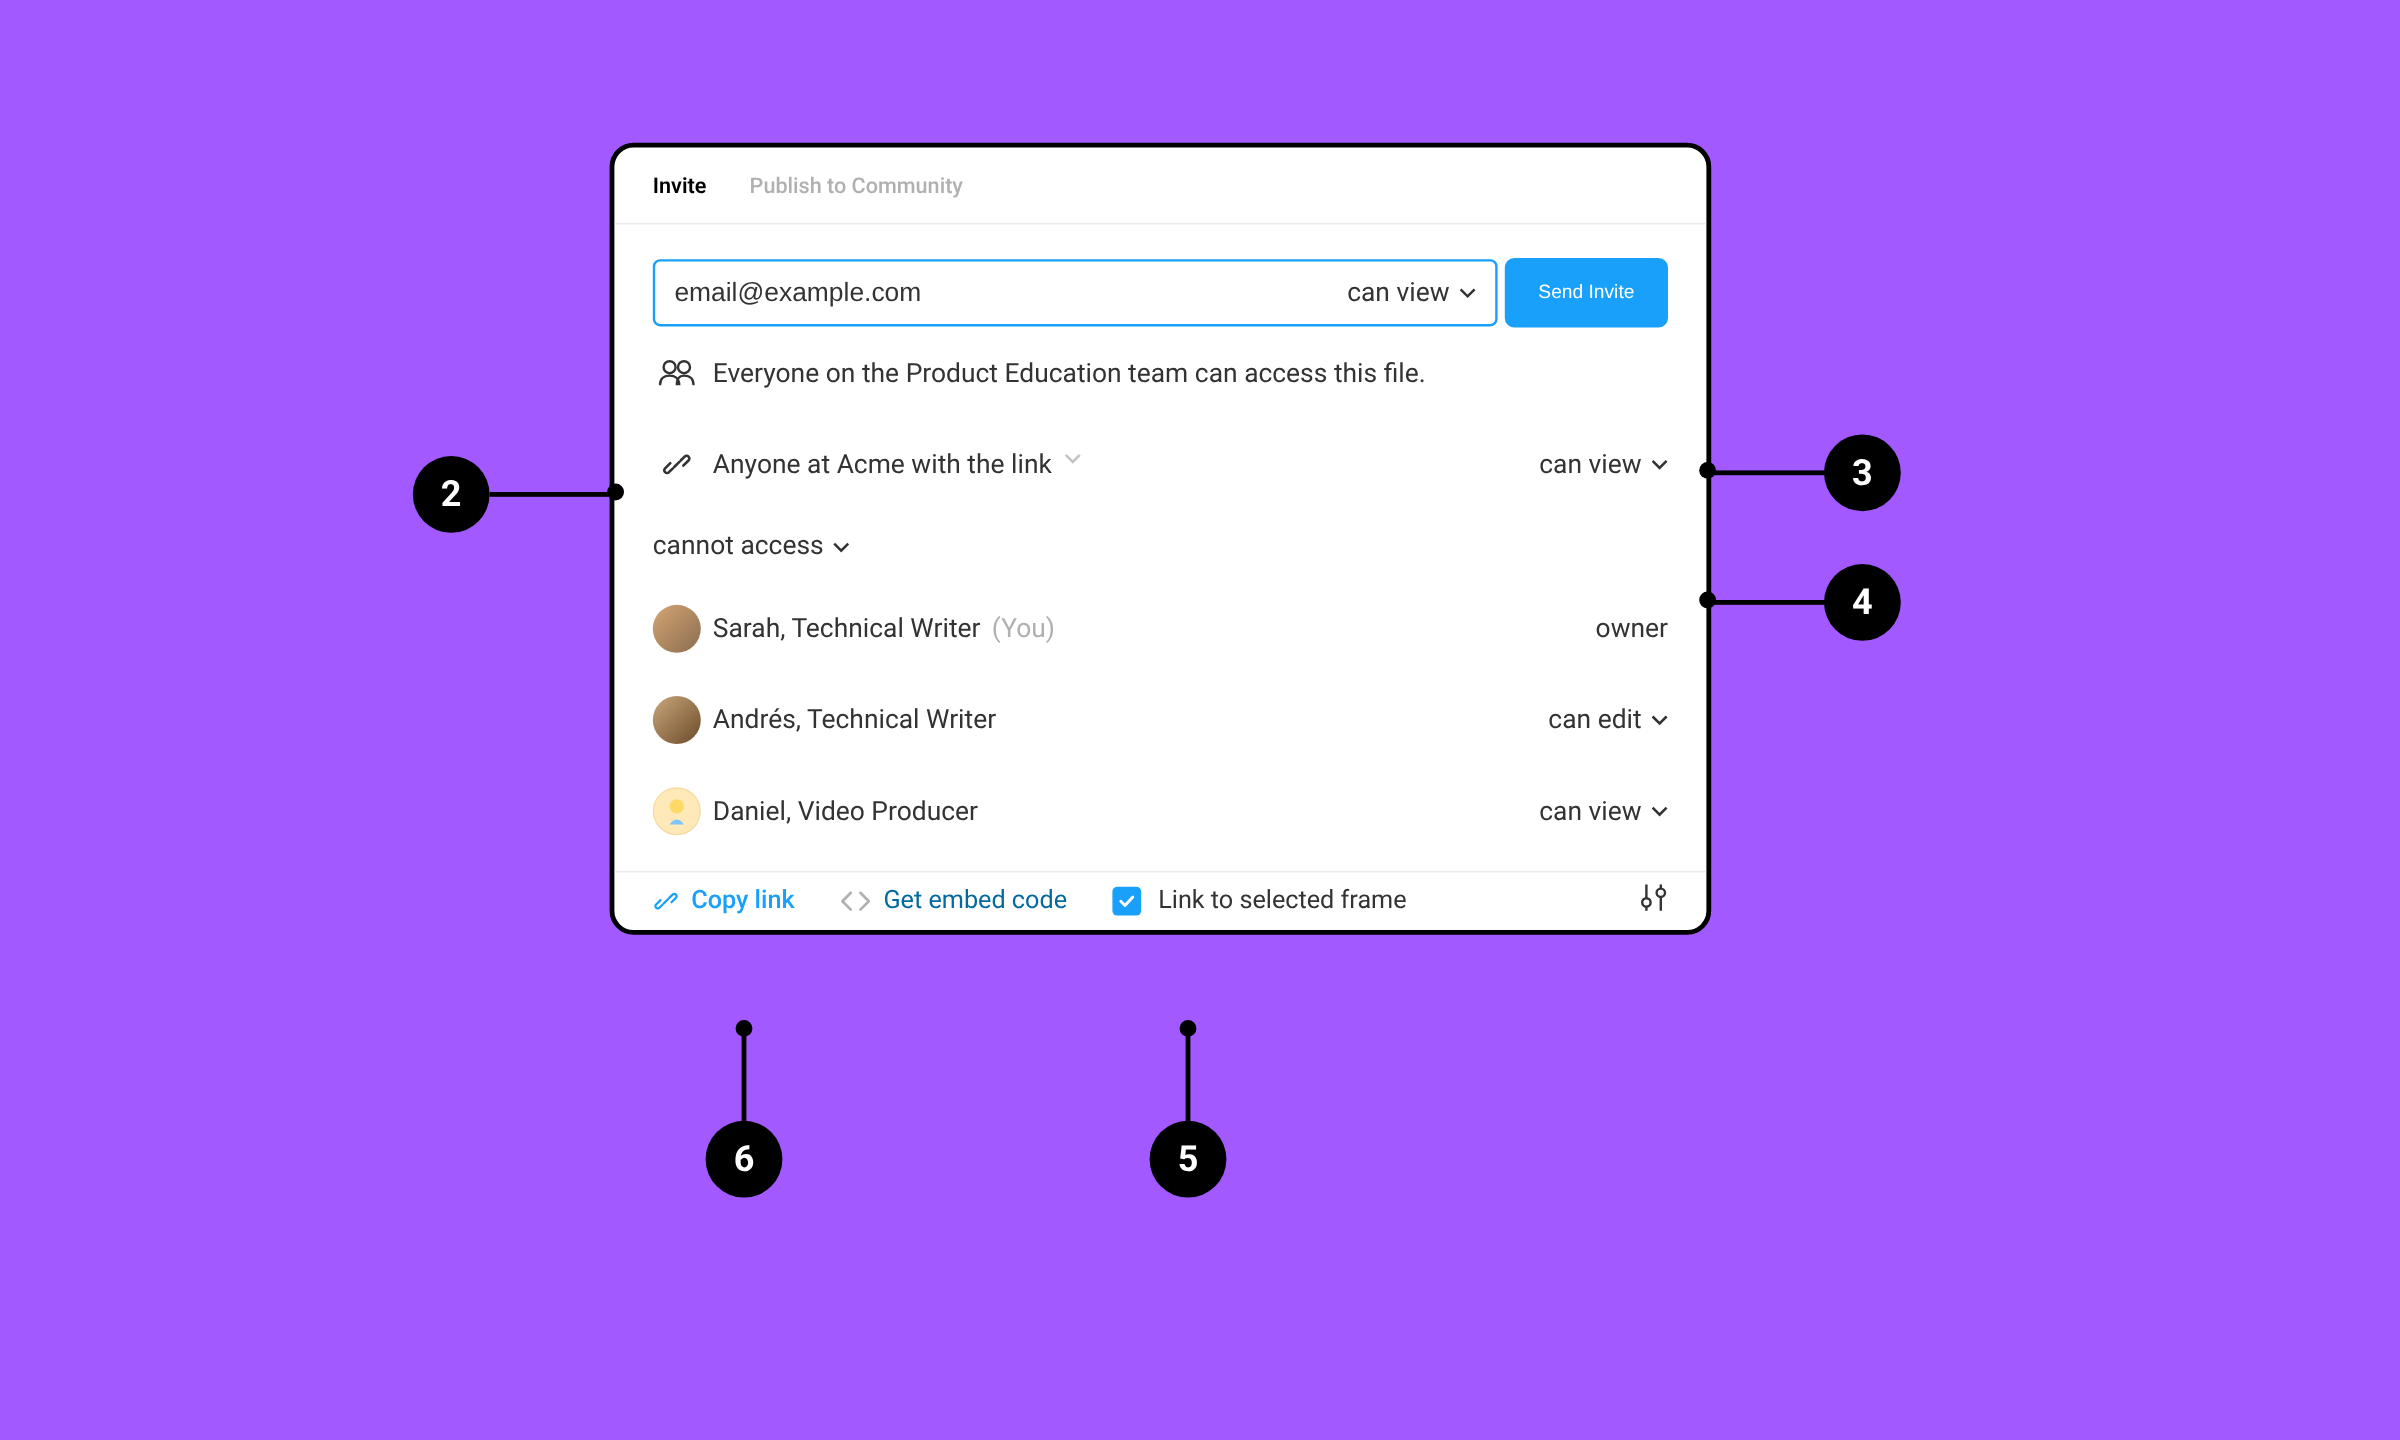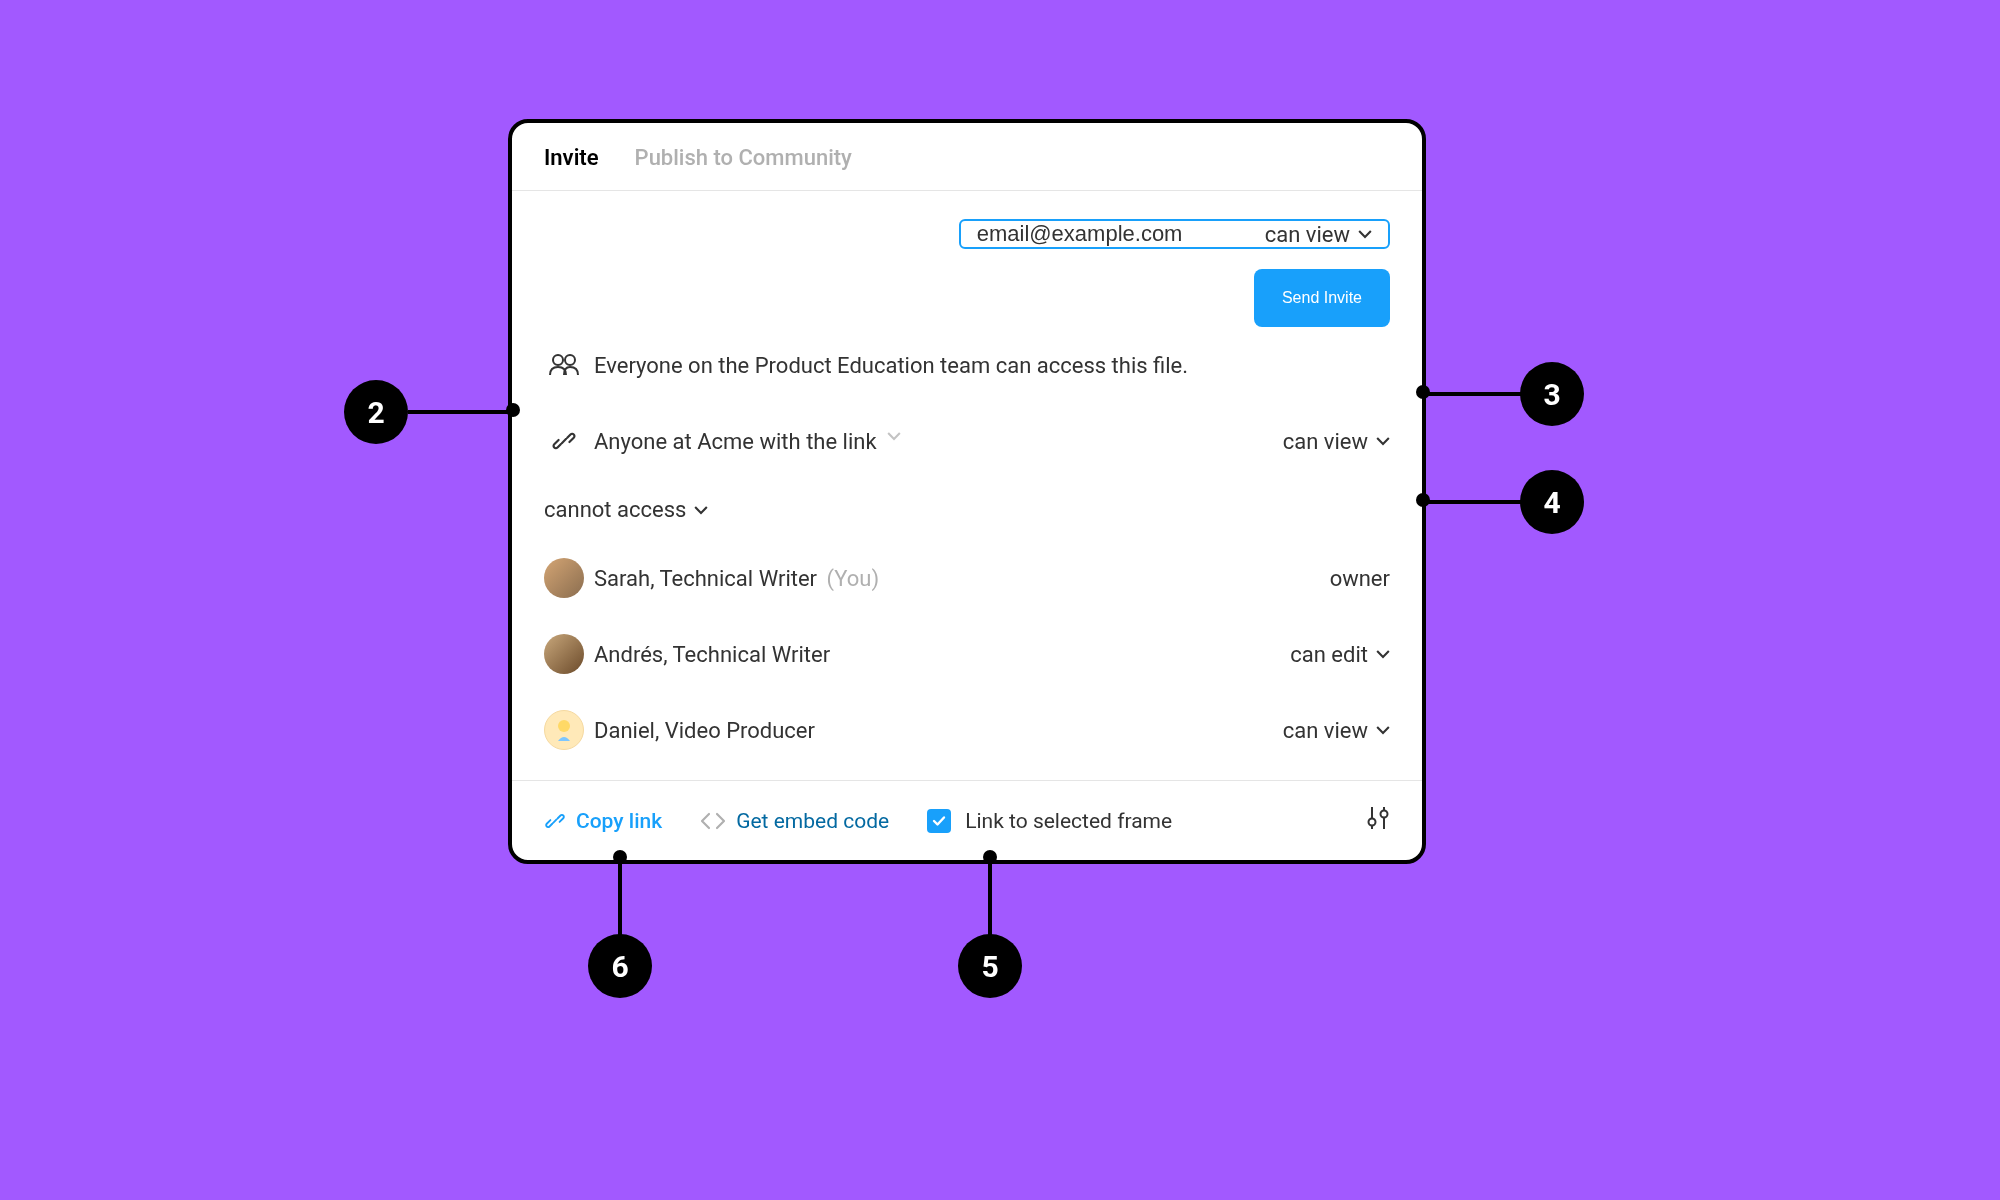--- a/index.html
+++ b/index.html
@@ -21,33 +21,32 @@
       border-radius: 20px;
       overflow: hidden;
     }
     .tabs {
       display: flex;
       gap: 36px;
       padding: 22px 32px 20px 32px;
       border-bottom: 1px solid #e5e5e5;
     }
     .tab {
-      font-size: 22px;
+      font-size: 18px;
       cursor: pointer;
     }
     .tab.active { color: #000; font-weight: 600; }
     .tab.inactive { color: #b0b0b0; font-weight: 500; }
 
     .content { padding: 28px 32px 0 32px; }
 
     .invite-row {
       display: flex;
-      gap: 20px;
-      align-items: flex-end;
-      flex-direction: column;
+      gap: 6px;
+      align-items: center;
     }
     .email-box {
       flex: 1;
       display: flex;
       align-items: center;
       border: 2px solid #18a0fb;
       border-radius: 6px;
       padding: 0 16px;
       height: 56px;
     }
@@ -117,21 +116,21 @@
     .avatar {
       width: 40px;
       height: 40px;
       border-radius: 50%;
       flex-shrink: 0;
     }
 
     .footer {
       display: flex;
       align-items: center;
-      padding: 24px 32px;
+      padding: 8px 32px;
       border-top: 1px solid #e5e5e5;
       gap: 38px;
       font-size: 21px;
       margin-top: 12px;
     }
     .copy-link {
       display: flex;
       align-items: center;
       gap: 10px;
       color: #18a0fb;

